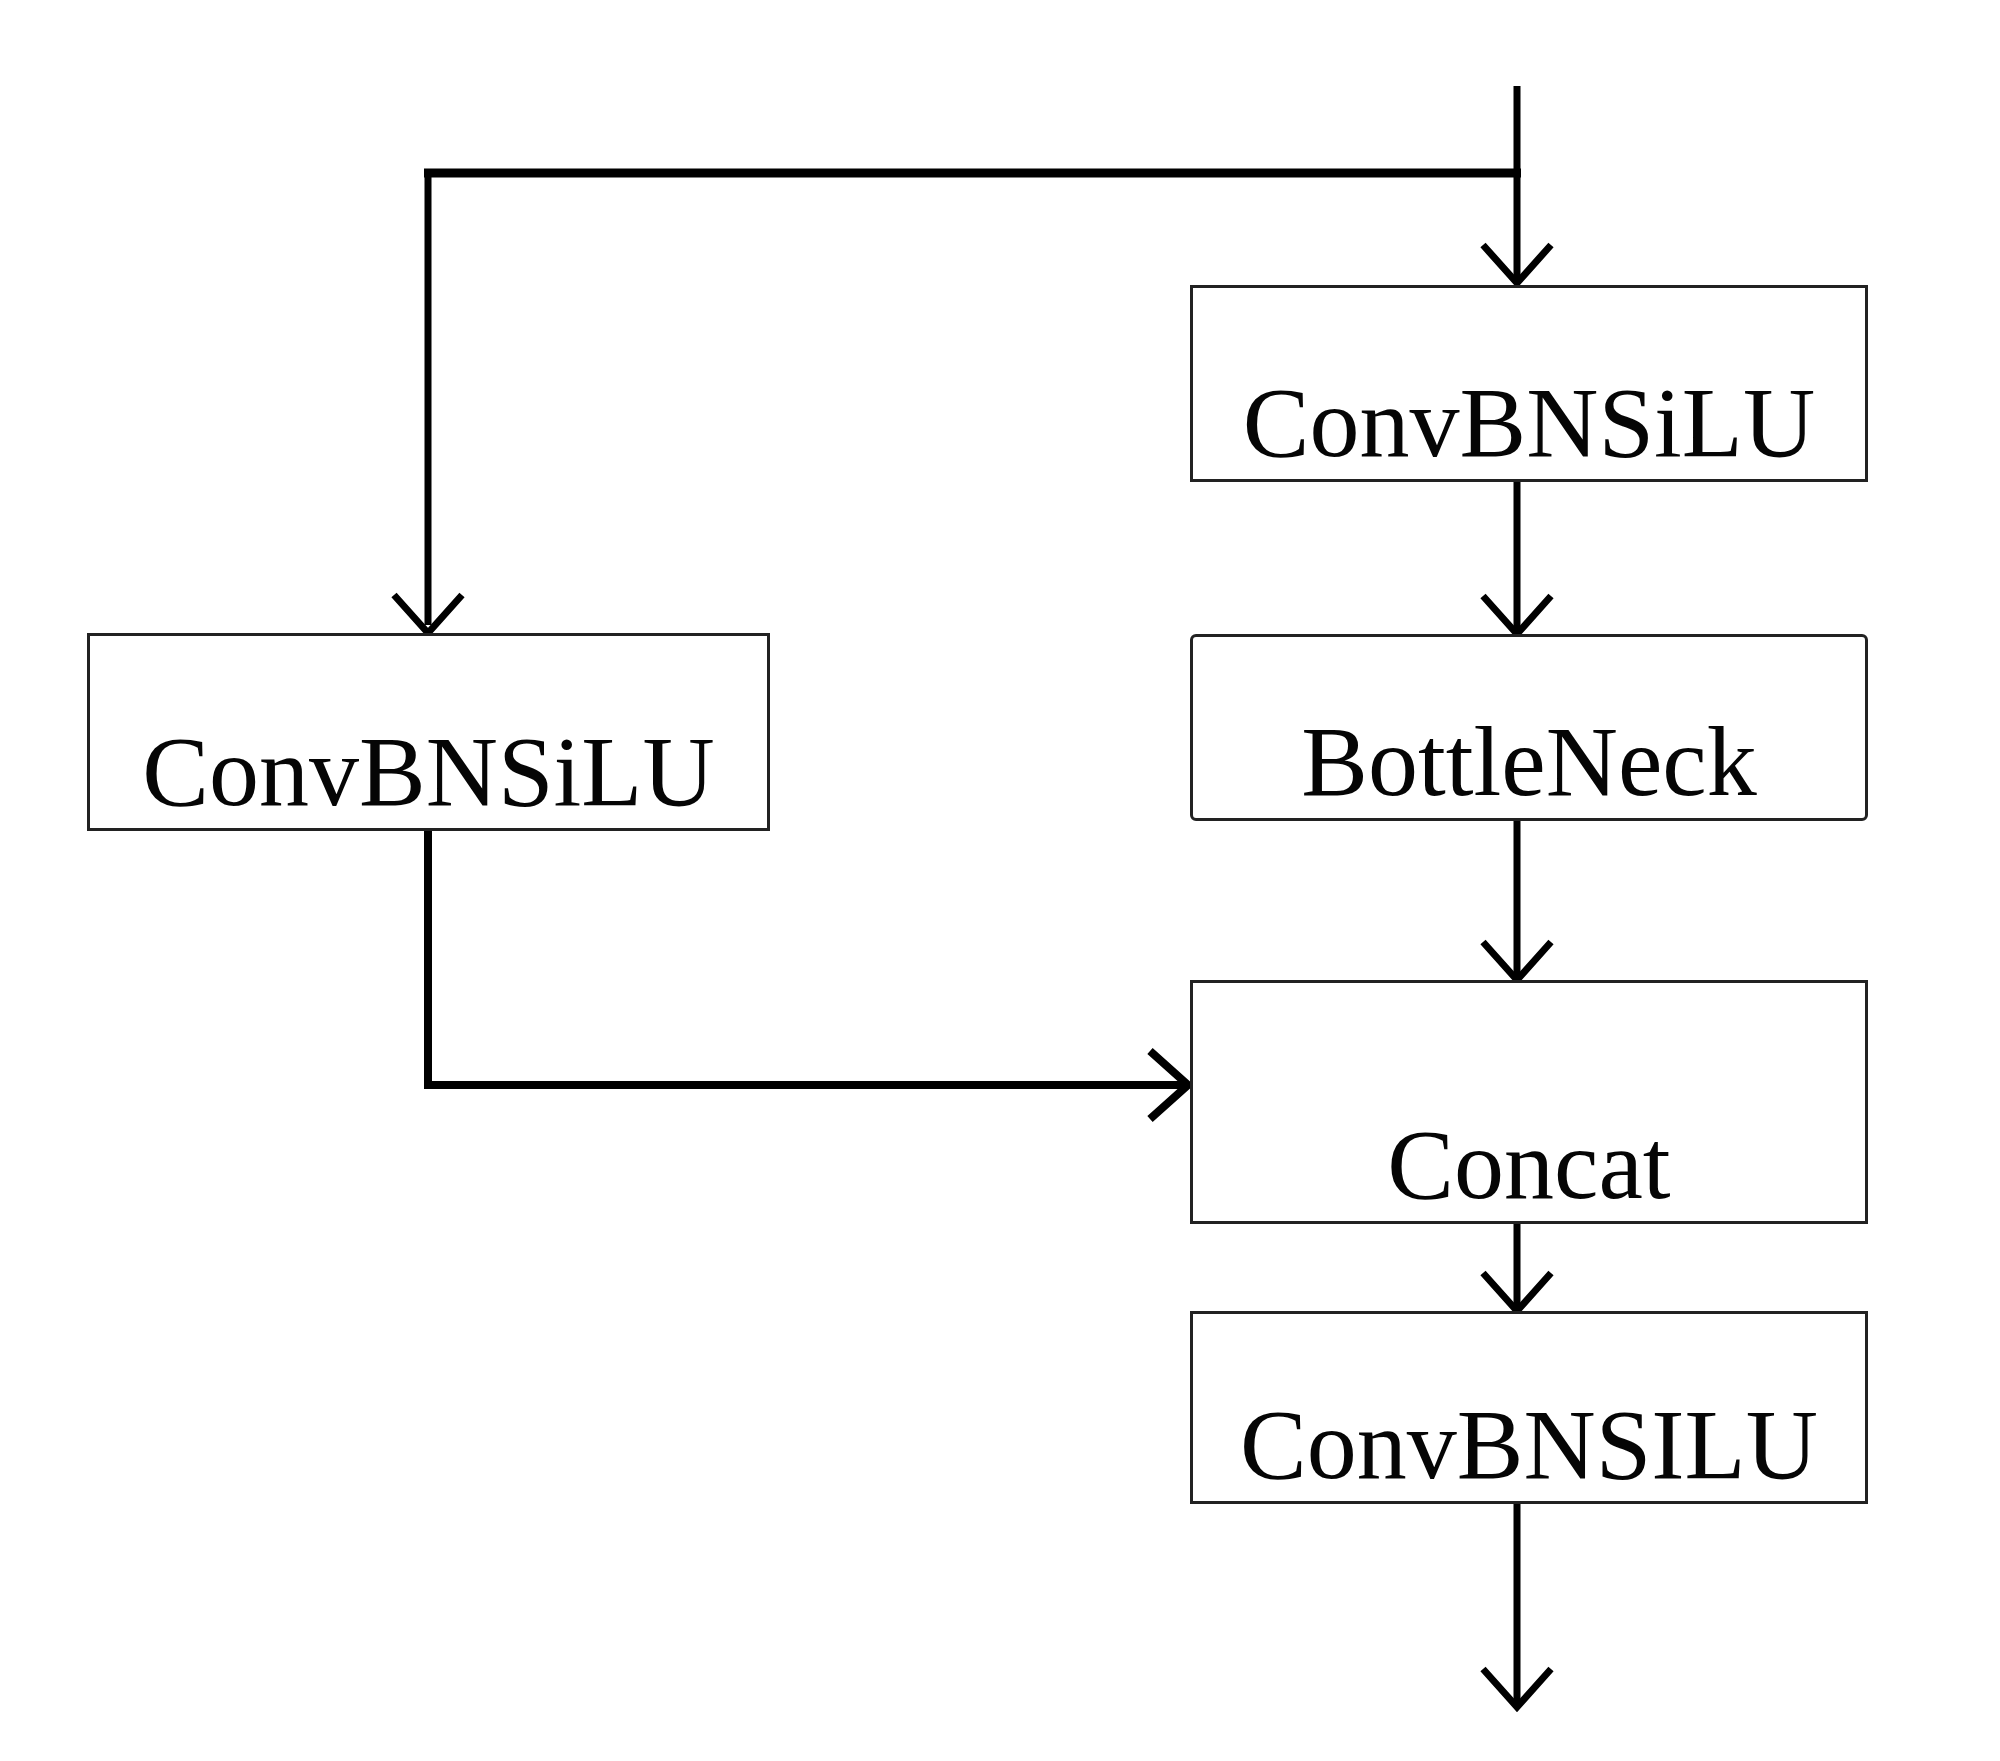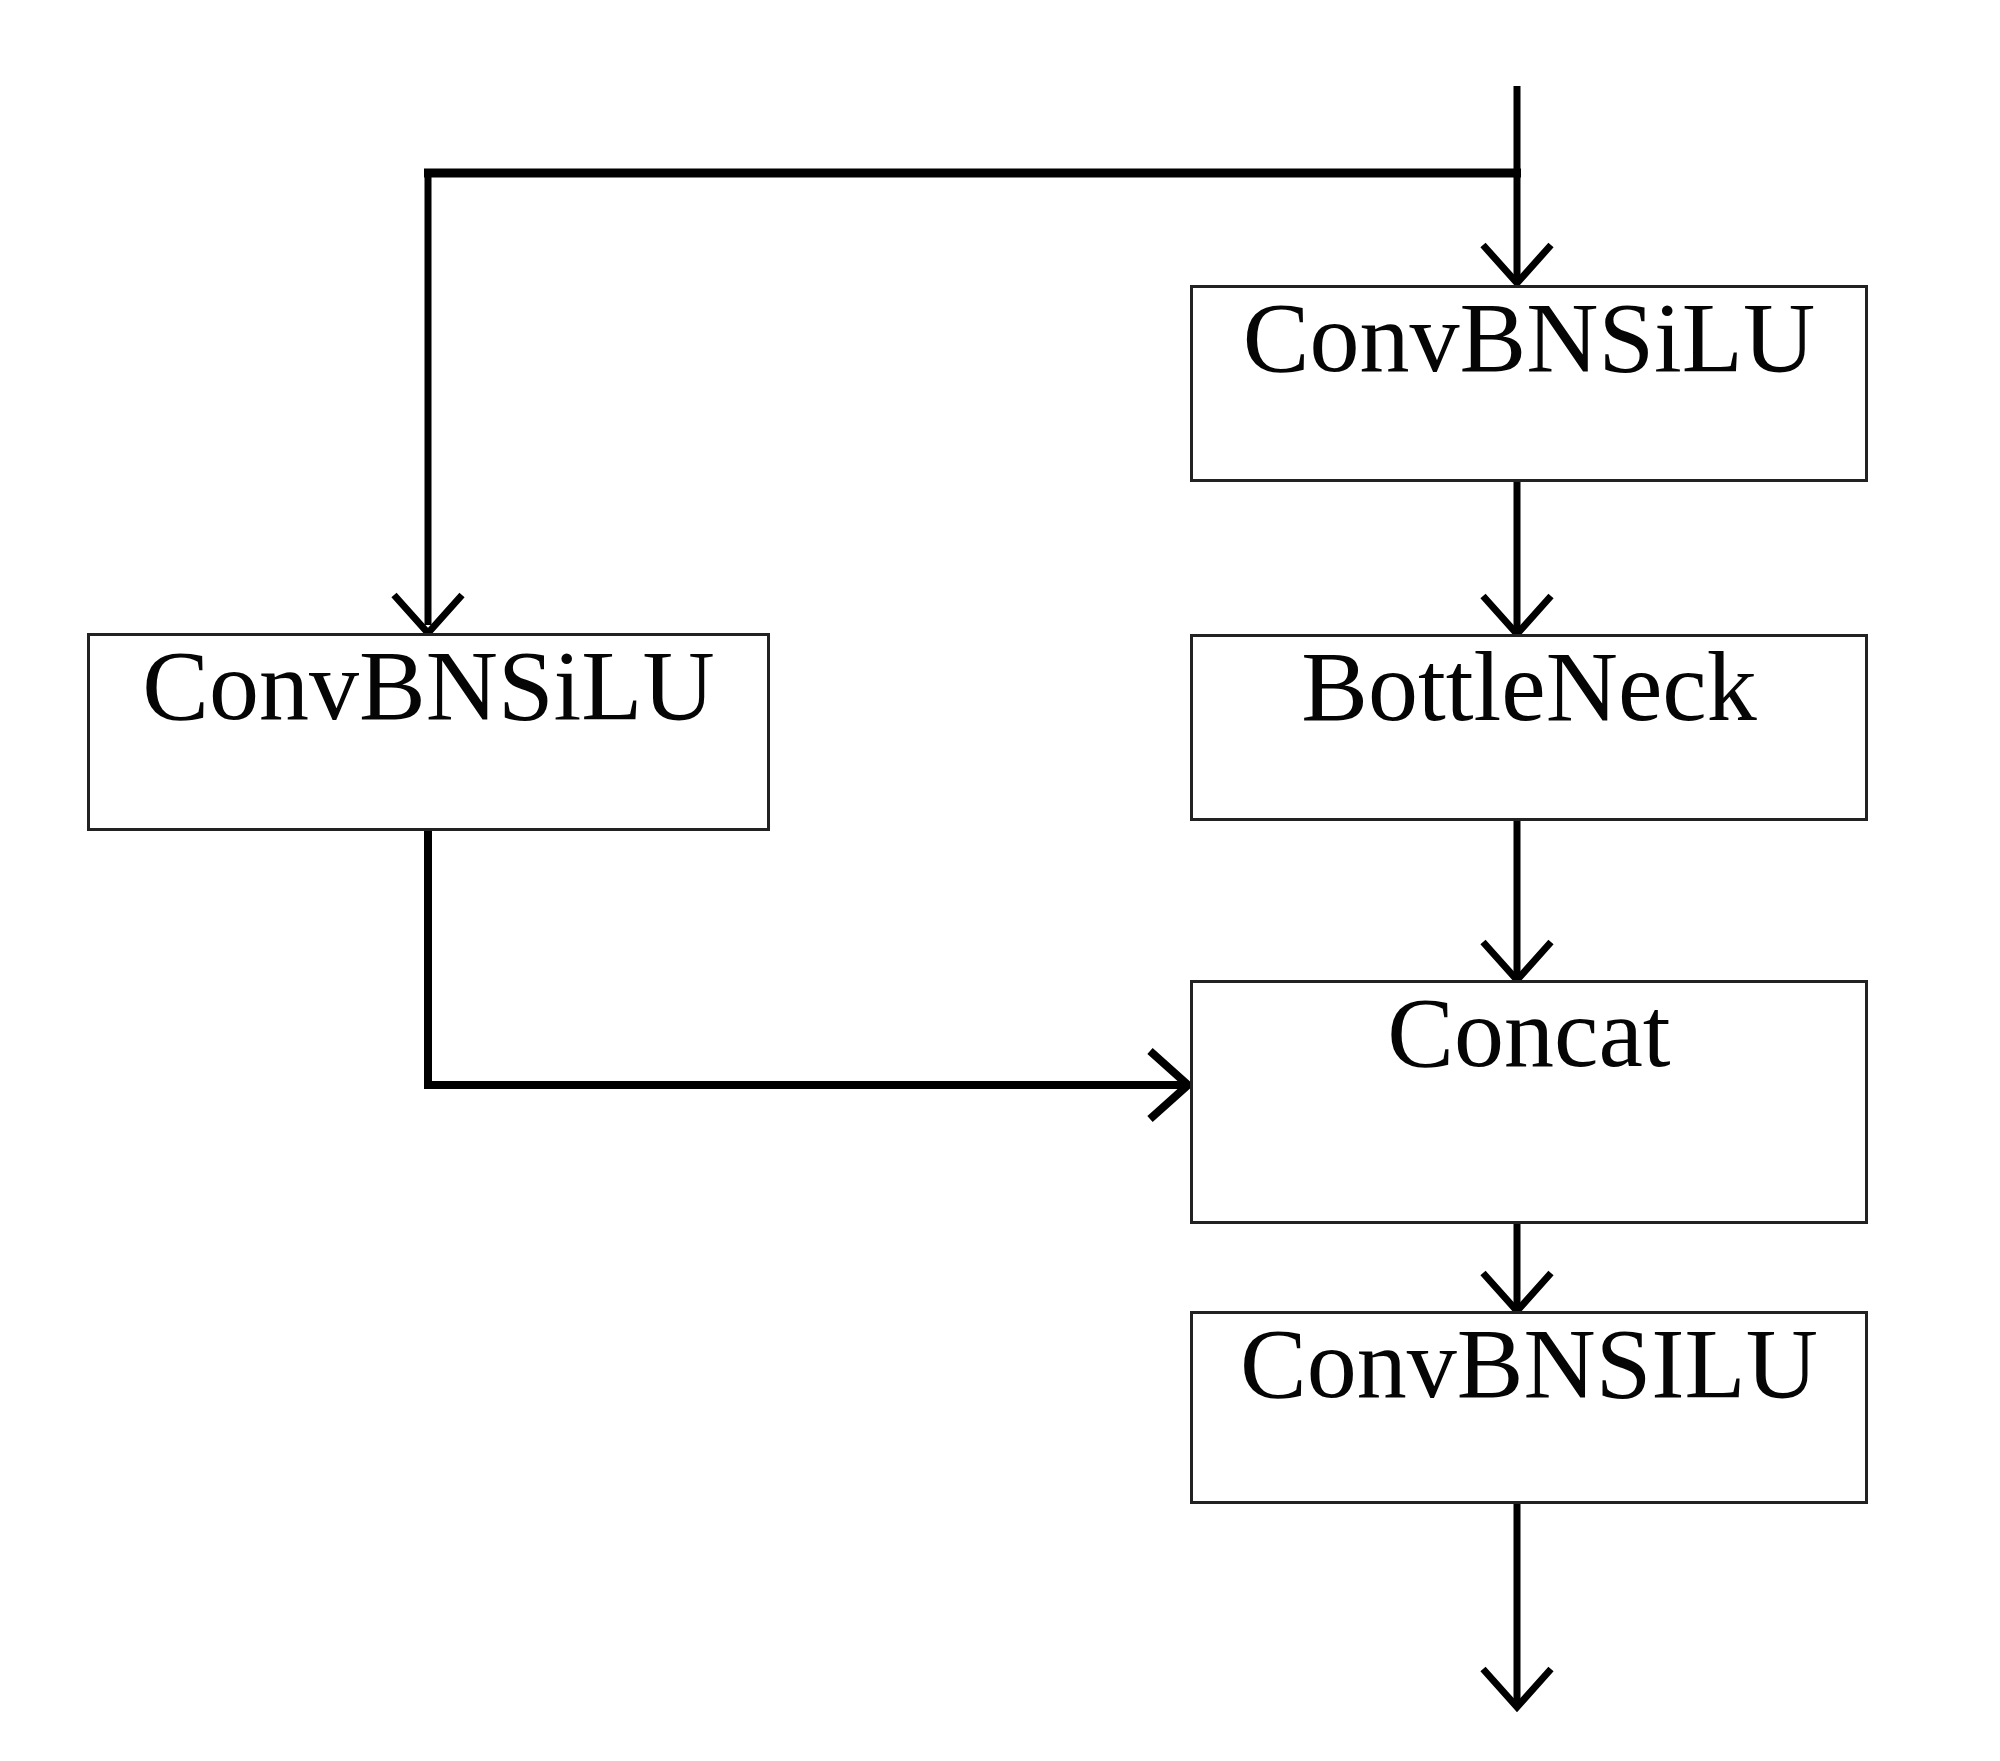--- a/index.html
+++ b/index.html
@@ -21,21 +21,21 @@
     top: 0;
     width: 2000px;
     height: 1761px;
   }
   .node {
     position: absolute;
     box-sizing: border-box;
     background: #ffffff;
     border: 3px solid #222222;
     display: flex;
-    align-items: flex-start;
+    align-items: flex-end;
     justify-content: center;
     font-size: 100px;
     color: #050505;
     white-space: nowrap;
     line-height: 1;
   }
   .node span {
     display: block;
     padding-bottom: 6px;
   }
@@ -85,21 +85,21 @@
   </svg>
 
   <div class="node" style="left:87px;  top:633px;  width:683px; height:198px;">
     <span>ConvBNSiLU</span>
   </div>
 
   <div class="node" style="left:1190px; top:285px;  width:678px; height:197px;">
     <span>ConvBNSiLU</span>
   </div>
 
-  <div class="node" style="left:1190px; top:634px;  width:678px; height:187px;">
+  <div class="node" style="left:1190px; top:634px;  width:678px; height:187px;border-radius:6px;">
     <span>BottleNeck</span>
   </div>
 
   <div class="node" style="left:1190px; top:980px;  width:678px; height:244px;">
     <span>Concat</span>
   </div>
 
   <div class="node" style="left:1190px; top:1311px; width:678px; height:193px;">
     <span>ConvBNSILU</span>
   </div>

